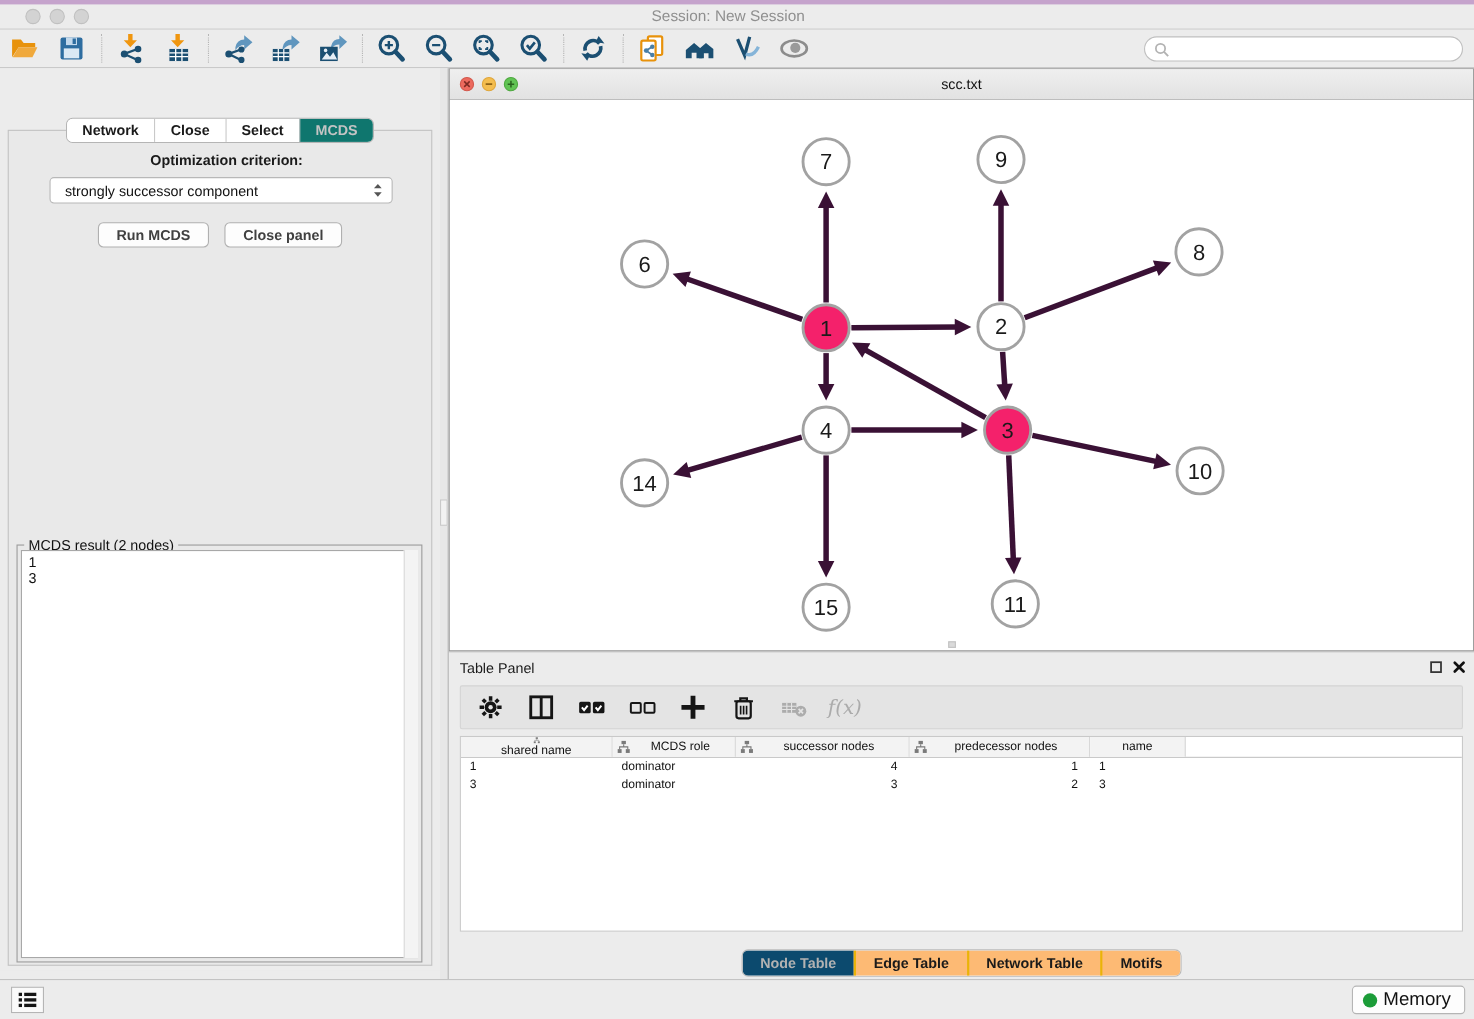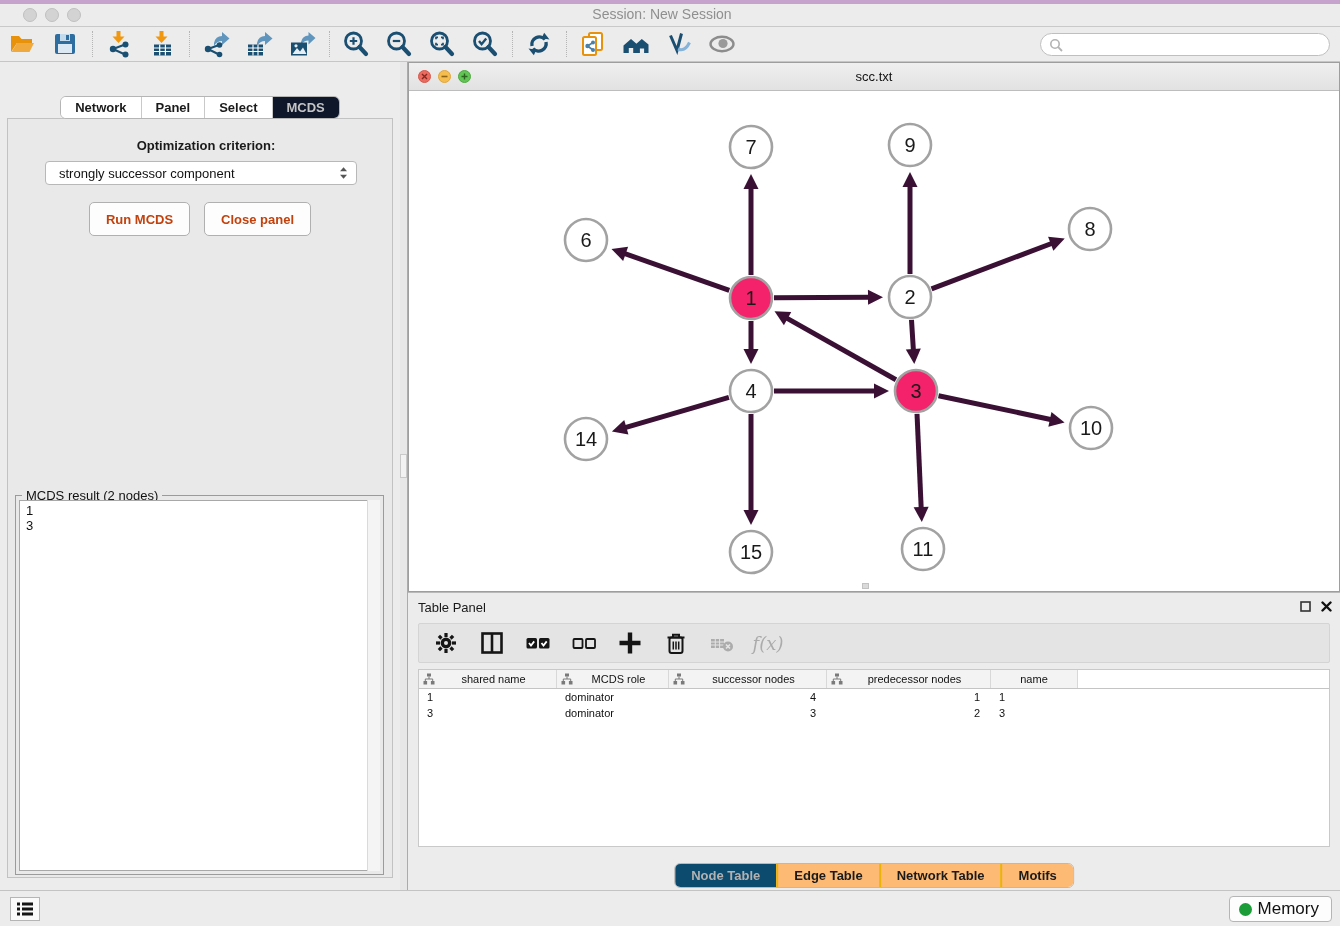--- a/index.html
+++ b/index.html
@@ -28,34 +28,34 @@
 
   
   .panel-head { position:absolute; left:0; top:0; right:0; height:30px; }
   .panel-title { position:absolute; left:10px; top:7px; font-size:13px; color:#1A1A1A; }
   .wm-btns { position:absolute; right:8px; top:8px; display:flex; gap:10px; align-items:center; }
   .wm-btn { cursor:pointer; display:flex; }
 
   
   .cp { position:absolute; left:0; top:62px; width:400px; height:820px; background:#ECECEC; }
   .cp-tabs { position:absolute; left:0; right:0; top:34px; display:flex; justify-content:center; z-index:2; }
-  .cp-tabs-inner { display:flex; border:1px solid #B5B5B5; border-radius:6px; overflow:hidden; background:#fff; }
+  .cp-tabs-inner { display:flex; border:1px solid #B5B5B5; border-radius:6px; overflow:hidden; background:#fff;margin-top:11px; }
   .cp-tab { padding:3px 14px; font-size:13px; font-weight:bold; color:#1A1A1A; background:#fff;
     border-left:1px solid #C9C9C9; cursor:pointer; }
   .cp-tab:first-child { border-left:none; }
-  .cp-tab.sel { background:#0f172a; color:#C4C4C4; }
+  .cp-tab.sel { background:#0f766e; color:#C4C4C4; }
   .cp-box { position:absolute; left:7px; right:7px; top:56px; bottom:4px;
     background:#E9E9E9; border:1px solid #C2C2C2; }
   .opt-label { position:absolute; left:12px; right:0; top:19px; text-align:center; font-size:13px; font-weight:bold; color:#1A1A1A; }
   .cp-select { position:absolute; left:37px; width:312px; top:42px; height:24px; background:#fff;
     border:1px solid #B8B8B8; border-radius:4px; display:flex; align-items:center; padding:0 6px 0 13px; cursor:pointer; }
   .cp-select .val { flex:1; font-size:13px; color:#111; white-space:nowrap; overflow:hidden; }
   .btn-row { position:absolute; left:0; right:0; top:83px; display:flex; justify-content:center; gap:14px; }
-  .btn { background:#FDFDFD; border:1px solid #B0B0B0; border-radius:5px; height:34px;
-    padding:0 16px; font-size:13px; font-weight:bold; color:#c2410c; display:flex; align-items:center; cursor:pointer; }
+  .btn { background:#FDFDFD; border:1px solid #B0B0B0; border-radius:5px; height:23px;
+    padding:0 16px; font-size:13px; font-weight:bold; color:#404040; display:flex; align-items:center; cursor:pointer; }
   .group { position:absolute; left:7px; right:8px; top:376px; bottom:2px; border:1px solid #9B9B9B; }
   .group-title { position:absolute; left:6px; top:-8px; background:#E9E9E9; padding:0 4px; font-size:13px; color:#111; }
   .group-text { position:absolute; left:3px; right:3px; top:4px; bottom:3px; background:#fff;
     border:1px solid #A8A8A8; font-size:13px; color:#111; padding:2px 6px; white-space:pre; overflow:hidden; }
   .group-scroll { position:absolute; right:3px; top:4px; bottom:3px; width:13px; background:#F4F4F4; border-left:1px solid #DADADA; }
 
   
   .divider { position:absolute; left:400px; top:62px; width:8px; height:828px; background:#E7E7E7; border-right:1px solid #ABABAB; cursor:col-resize; }
   .divider .grip { position:absolute; left:0px; top:392px; width:7px; height:24px; background:#F2F2F2; border:1px solid #C9C9C9; }
 
@@ -253,21 +253,21 @@
           <line x1="9.2" y1="9.2" x2="13" y2="13" stroke="#8A8A8A" stroke-width="1.8"></line>
         </svg>
       <input class="search-input" placeholder="" style="">
     </div>
   </div>
 
   <div class="cp">
     <div class="cp-tabs">
         <div class="cp-tabs-inner">
           <span class="cp-tab">Network</span>
-          <span class="cp-tab">Panel</span>
+          <span class="cp-tab">Close</span>
           <span class="cp-tab">Select</span>
           <span class="cp-tab sel">MCDS</span>
         </div>
       </div>
     <div class="cp-box">
       <div class="opt-label">Optimization criterion:</div>
       <div class="cp-select">
         <span class="val">strongly successor component</span>
         <svg width="13" height="14" viewBox="0 0 13 14">
             <path d="M3 5.2 L6.5 1.2 10 5.2 Z" fill="#555"></path>
@@ -490,21 +490,21 @@
             <circle cx="19" cy="16.5" r="5" fill="#ACACAC"></circle>
             <path d="M17 14.5 l4 4 M21 14.5 l-4 4" stroke="#E4E4E4" stroke-width="1.6"></path>
           </svg>
         </span>
       <span class="tp-icon disabled">
           <span class="fx-label">f(x)</span>
         </span>
     </div>
     <div class="tbl">
       <div class="tbl-head" id="tbl-head">
-          <div class="th" style="width: 138px;">
+          <div class="th" style="width: 138px; flex-direction: column;">
             <svg width="12" height="12" viewBox="0 0 12 12">
               <g fill="#7A7A7A">
                 <rect x="4" y="0.5" width="4" height="3"></rect>
                 <rect x="0.5" y="8" width="3.6" height="3.5"></rect>
                 <rect x="7.9" y="8" width="3.6" height="3.5"></rect>
               </g>
               <path d="M6 3.5 v2.5 M2.3 8 V6 h7.4 v2" fill="none" stroke="#7A7A7A" stroke-width="1"></path>
             </svg>
             <span class="th-label">shared name</span>
           </div>

